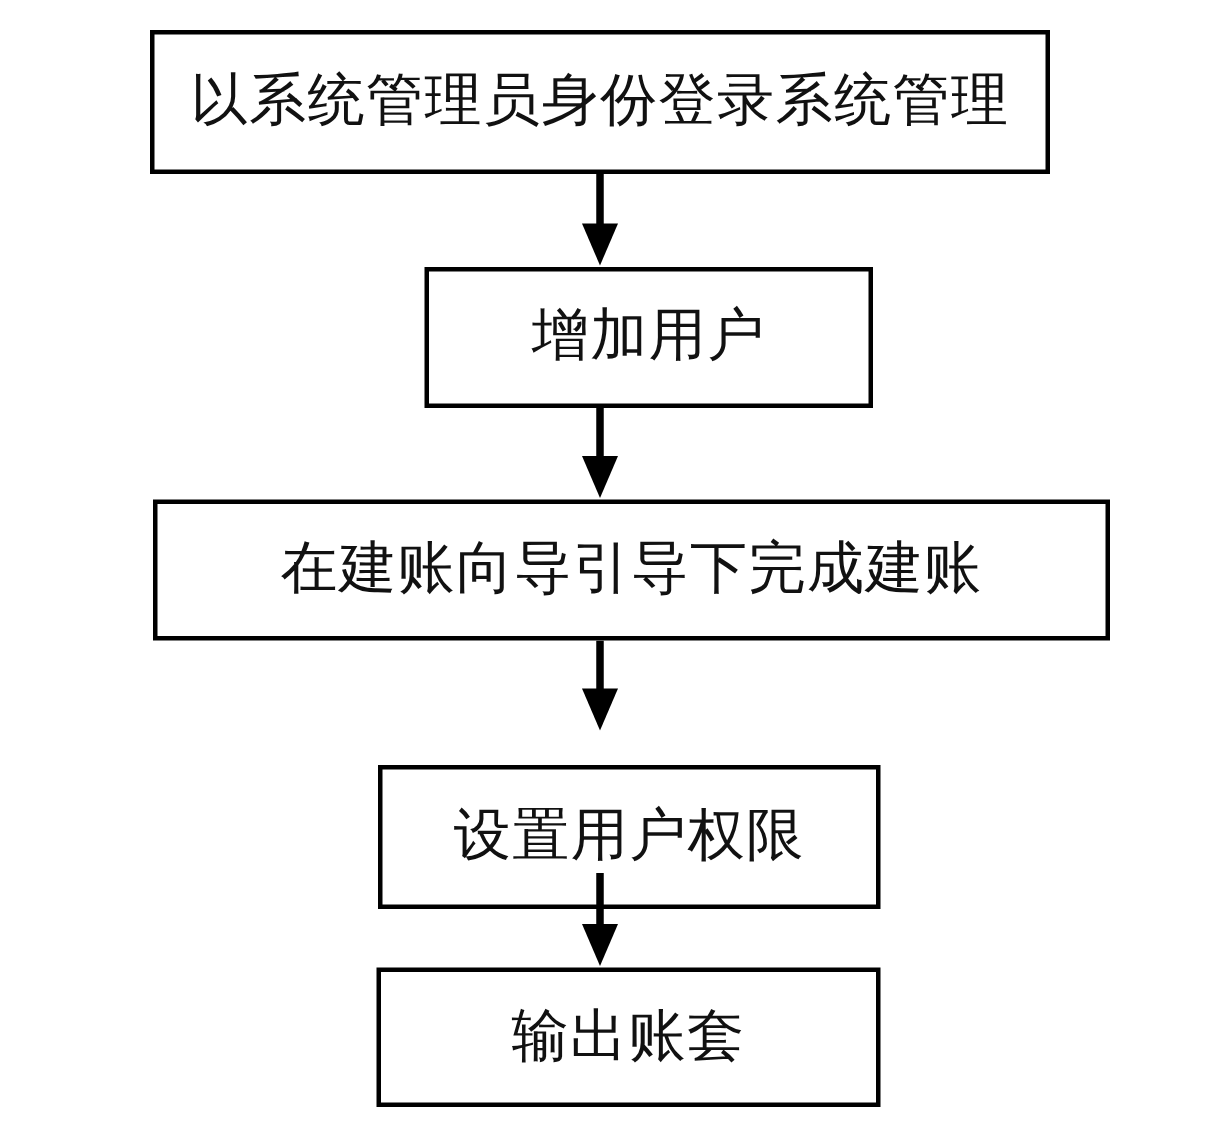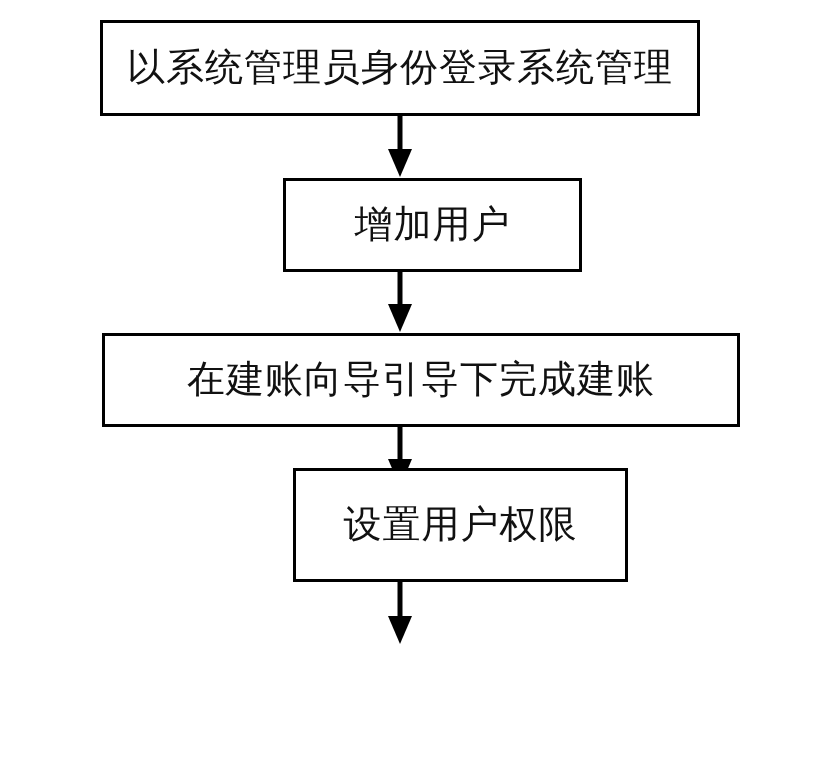--- a/index.html
+++ b/index.html
@@ -76,25 +76,28 @@
     <span class="node-label">在建账向导引导下完成建账</span>
   </div>
 
   <div class="connector" style="left:386px; top:427px; width:28px; height:61px;">
     <svg width="28" height="61" viewBox="0 0 28 61" aria-hidden="true">
       <line x1="14" y1="0" x2="14" y2="39" stroke="#000000" stroke-width="5"></line>
       <polygon points="14,60 2,32 26,32" fill="#000000"></polygon>
     </svg>
   </div>
 
-  <div class="node" style="left:252px; top:468px; width:335px; height:114px;margin-left:41px;">
+  <div class="node" style="left:252px; top:510px; width:335px; height:96px;">
     <span class="node-label">设置用户权限</span>
   </div>
 
   <div class="connector" style="left:386px; top:582px; width:28px; height:63px;">
     <svg width="28" height="63" viewBox="0 0 28 63" aria-hidden="true">
       <line x1="14" y1="0" x2="14" y2="41" stroke="#000000" stroke-width="5"></line>
       <polygon points="14,62 2,34 26,34" fill="#000000"></polygon>
     </svg>
   </div>
 
+  <div class="node" style="left:251px; top:645px; width:336px; height:93px;">
+    <span class="node-label">输出账套</span>
+  </div>
 
 </div>
 
 </body></html>

